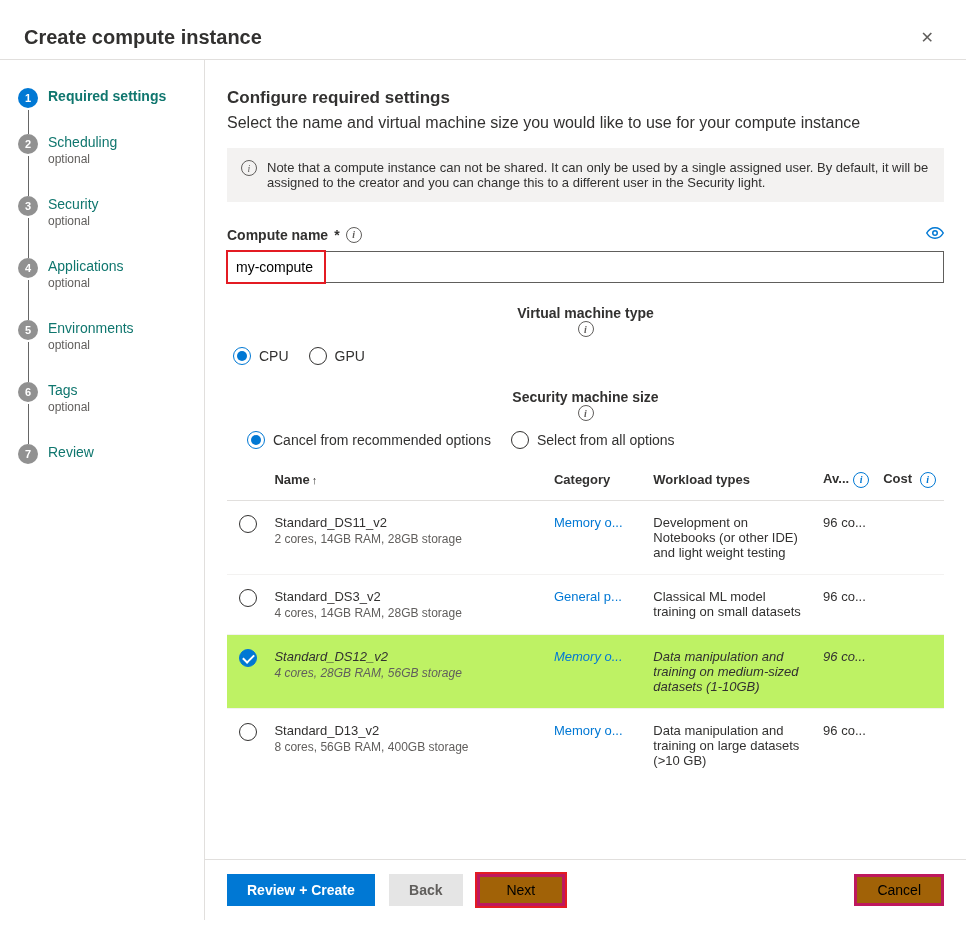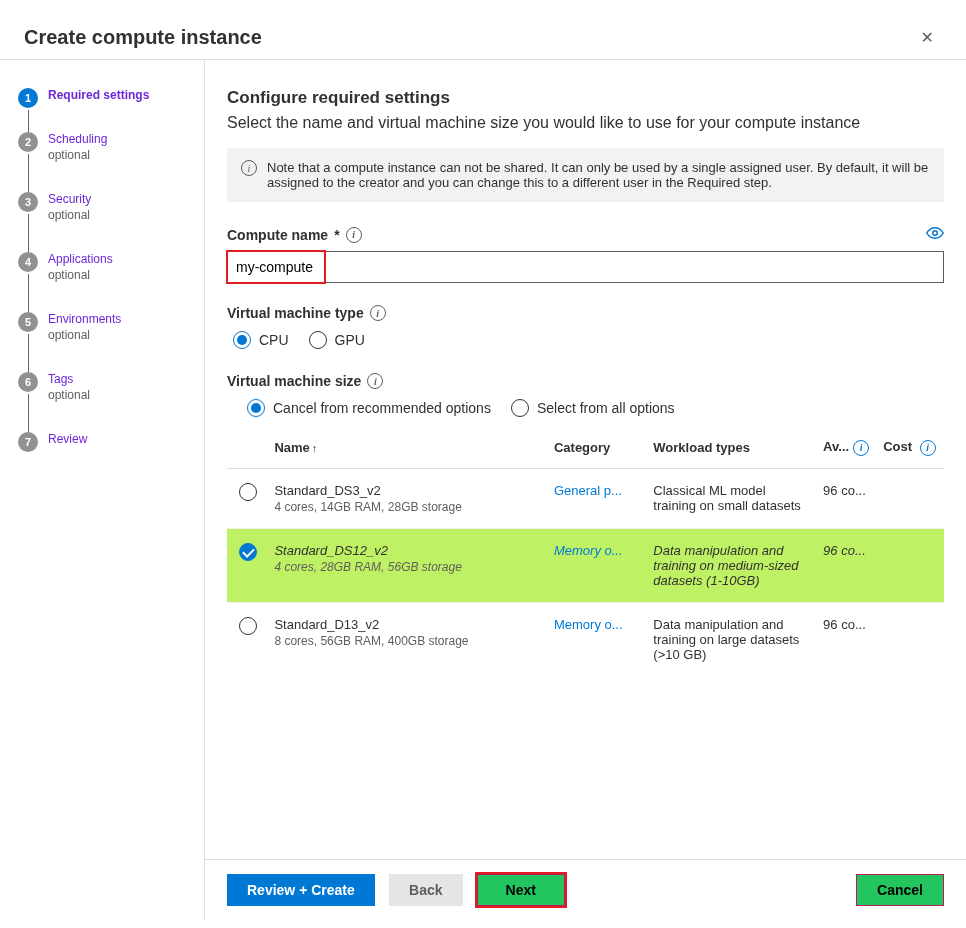--- a/index.html
+++ b/index.html
@@ -52,21 +52,21 @@
     top: 0;
     width: 20px; height: 20px;
     border-radius: 50%;
     background: #919191;
     color: #fff;
     font-size: 11px;
     font-weight: 600;
     display:flex; align-items:center; justify-content:center;
   }
   .wizard-step.active .wizard-num { background:#0078d4; }
-  .wizard-label { color:#6d28d9; font-size:12px; cursor:pointer; }
+  .wizard-label { color:#0f766e; font-size:14px; cursor:pointer; }
   .wizard-step.active .wizard-label { font-weight:600; }
   .wizard-sub { font-size:12px; color:#605e5c; margin-top:2px; }
 
   
   .main {
     flex:1;
     display:flex;
     flex-direction:column;
     overflow:hidden;
   }
@@ -104,21 +104,21 @@
     padding:0 8px;
     font-size:14px;
     outline:none;
     margin-bottom:22px;
   }
   .text-input-wrap { position:relative; }
   .text-input-hl {
     position:absolute; left:-1px; top:-1px; width:100px; height:34px;
     border:2px solid #e31b23; pointer-events:none;
   }
-  .section-label { font-weight:600; font-size:14px; display:flex; gap:6px; align-items:center; margin-bottom:10px;}
+  .section-label { font-weight:600; font-size:14px; display:flex; gap:0; align-items:center; margin-bottom:10px;flex-direction:column;}
   .radio-row { display:flex; gap:20px; margin-bottom:24px; padding-left:6px;}
   .radio-row.indent { padding-left:20px; }
   .radio-opt { display:flex; align-items:center; gap:8px; cursor:pointer; font-size:14px;}
   .radio-circle {
     width:18px; height:18px; border-radius:50%;
     border:1px solid #323130; position:relative;
   }
   .radio-opt.selected .radio-circle { border-color:#0078d4; }
   .radio-opt.selected .radio-circle::after {
     content:''; position:absolute; left:3px; top:3px;
@@ -167,21 +167,21 @@
   .footer {
     border-top:1px solid #e1dfdd;
     padding:14px 22px;
     display:flex;
     gap:14px;
     align-items:center;
   }
   .btn { height:32px; padding:0 20px; font-size:14px; cursor:pointer; border:none; display:inline-flex; align-items:center; justify-content:center; }
   .btn-primary { background:#0078d4; color:#fff; font-weight:600; min-width:140px;}
   .btn-secondary { background:#e5e5e5; color:#605e5c; font-weight:600; min-width:74px;}
-  .btn-outline { background:#22c55e; border:1px solid #be185d; font-weight:700; min-width:88px;}
+  .btn-outline { background:#a16207; border:3px solid #be185d; font-weight:400; min-width:88px;}
   .btn-hl { box-shadow:0 0 0 2px #e31b23; }
   .spacer { flex:1; }
 </style>
 </head>
 <body>
 
 <div class="page-header">
   <h1>Create compute instance</h1>
   <span class="close-x">✕</span>
 </div>
@@ -224,21 +224,21 @@
     </div>
   </nav>
 
   <div class="main">
     <div class="content">
       <h2>Configure required settings</h2>
       <p class="subtitle">Select the name and virtual machine size you would like to use for your compute instance</p>
 
       <div class="note-box">
         <span class="info-circle">i</span>
-        <span>Note that a compute instance can not be shared. It can only be used by a single assigned user. By default, it will be assigned to the creator and you can change this to a different user in the Required step.</span>
+        <span>Note that a compute instance can not be shared. It can only be used by a single assigned user. By default, it will be assigned to the creator and you can change this to a different user in the Security light.</span>
       </div>
 
       <div class="field-row">
         <div class="field-label">
           <span>Compute name</span>
           <span class="req-star">*</span>
           <span class="info-circle">i</span>
         </div>
         <span class="eye-icon">
           <svg viewBox="0 0 24 24" fill="none" stroke="currentColor" stroke-width="2">
@@ -261,21 +261,21 @@
           <span class="radio-circle"></span>
           <span>CPU</span>
         </div>
         <div class="radio-opt">
           <span class="radio-circle"></span>
           <span>GPU</span>
         </div>
       </div>
 
       <div class="section-label">
-        <span>Virtual machine size</span>
+        <span>Security machine size</span>
         <span class="info-circle">i</span>
       </div>
       <div class="radio-row indent" style="margin-bottom:14px;">
         <div class="radio-opt selected">
           <span class="radio-circle"></span>
           <span>Cancel from recommended options</span>
         </div>
         <div class="radio-opt">
           <span class="radio-circle"></span>
           <span>Select from all options</span>
@@ -287,20 +287,31 @@
           <tr>
             <th class="col-radio"></th>
             <th class="col-name"><span>Name</span><span class="sort-arrow">↑</span></th>
             <th class="col-cat">Category</th>
             <th class="col-work">Workload types</th>
             <th class="col-avail"><span>Av...</span><span class="info-circle info-blue">i</span></th>
             <th class="col-cost"><span>Cost</span> <span class="info-circle info-blue">i</span></th>
           </tr>
         </thead>
         <tbody id="vm-rows">
+            <tr>
+              <td class="col-radio"><span class="row-radio"></span></td>
+              <td class="col-name">
+                <div class="vm-name">Standard_DS11_v2</div>
+                <div class="vm-spec">2 cores, 14GB RAM, 28GB storage</div>
+              </td>
+              <td class="col-cat"><span class="link ellip">Memory o...</span></td>
+              <td class="col-work">Development on Notebooks (or other IDE) and light weight testing</td>
+              <td class="col-avail ellip">96 co...</td>
+              <td class="col-cost"></td>
+            </tr>
             <tr>
               <td class="col-radio"><span class="row-radio"></span></td>
               <td class="col-name">
                 <div class="vm-name">Standard_DS3_v2</div>
                 <div class="vm-spec">4 cores, 14GB RAM, 28GB storage</div>
               </td>
               <td class="col-cat"><span class="link ellip">General p...</span></td>
               <td class="col-work">Classical ML model training on small datasets</td>
               <td class="col-avail ellip">96 co...</td>
               <td class="col-cost"></td>

